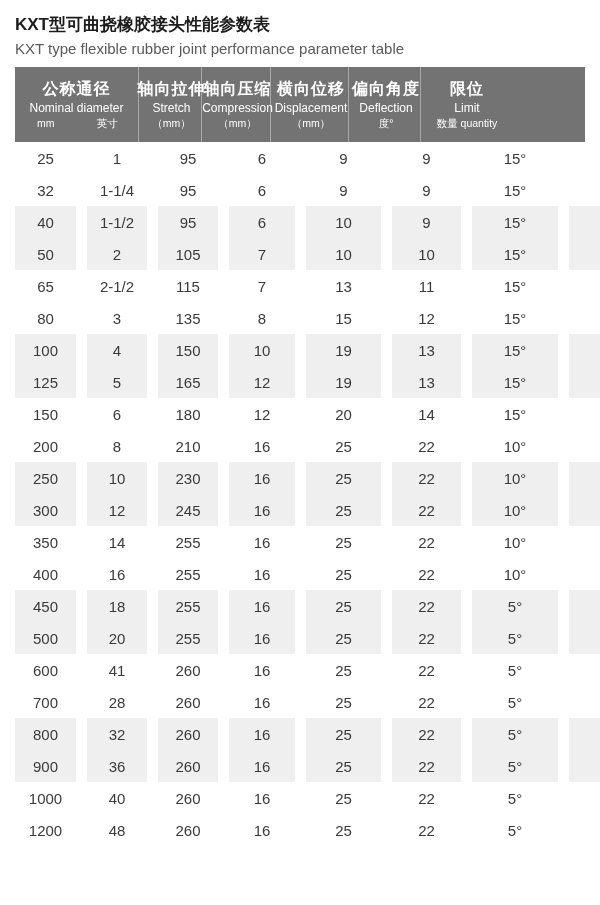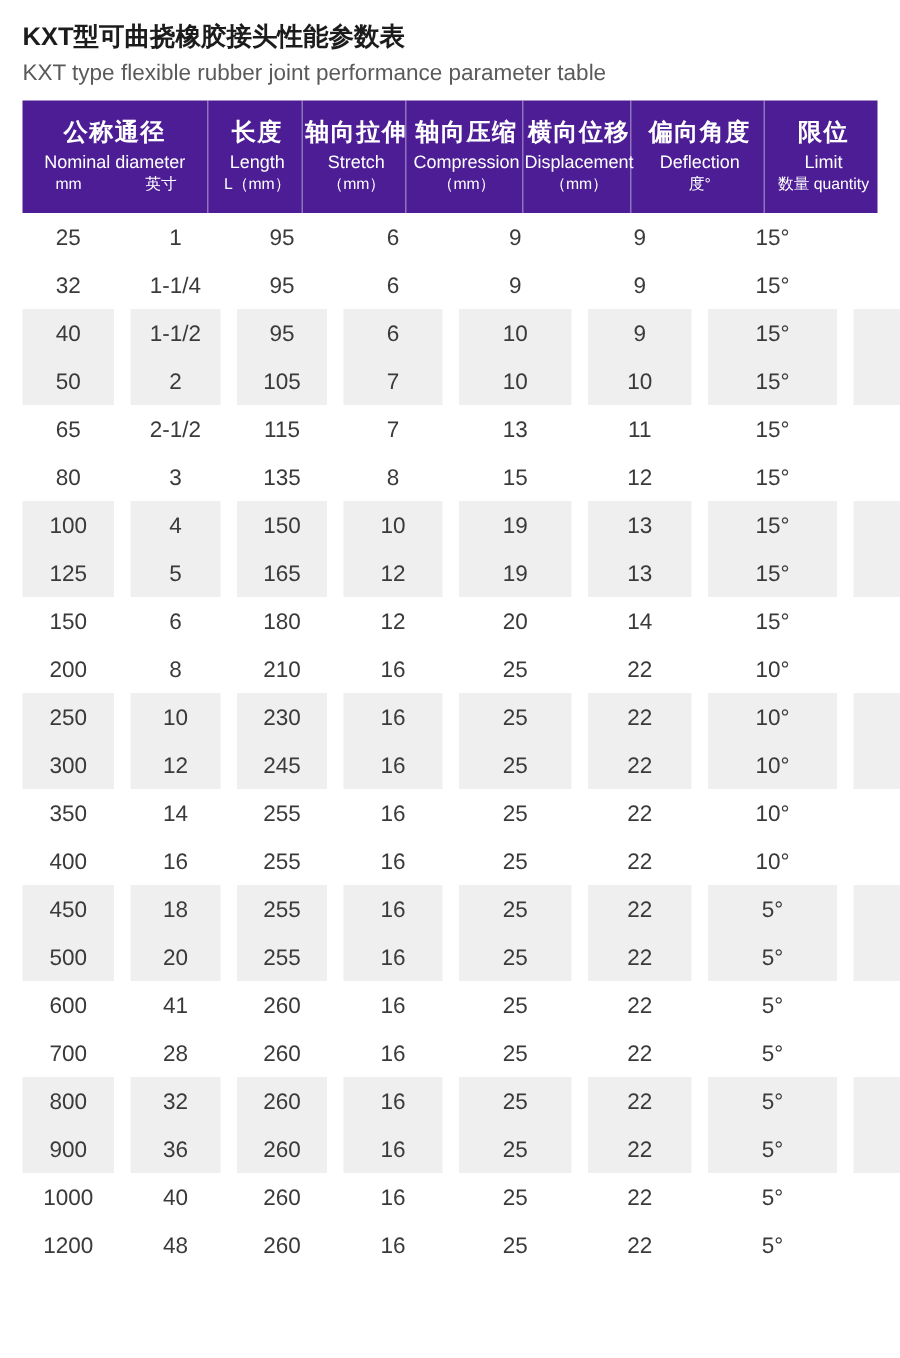--- a/index.html
+++ b/index.html
@@ -18,21 +18,21 @@
 
   
   .param-table { width: 570px; margin-top: 7px; }
   .grid-row {
     display: grid;
     grid-template-columns: 61px 60px 60px 66px 75px 69px 86px 72px;
     column-gap: 3px;
   }
 
   
-  .thead { background: #4c1d95; height: 75px; }
+  .thead { background: #737373; height: 75px; }
   .th {
     display: flex; flex-direction: column; justify-content: center;
     align-items: center; text-align: center;
     color: #ffffff; height: 75px;
     border-right: 1px solid rgba(255,255,255,0.38);
     overflow: visible; white-space: nowrap;
   }
   .th:last-child { border-right: none; }
   .th-span2 { grid-column: 1 / 3; }
   .th .zh { font-size: 16px; font-weight: bold; line-height: 22px; letter-spacing: 1px; }
@@ -72,25 +72,20 @@
     <div class="thead grid-row">
       <div class="th th-span2">
         <span class="zh">公称通径</span>
         <span class="en">Nominal diameter</span>
         <span class="sub-split">
           <span>mm</span>
           <span>英寸</span>
         </span>
       </div>
       <div class="th">
-        <span class="zh">长度</span>
-        <span class="en">Length</span>
-        <span class="sub">L（mm）</span>
-      </div>
-      <div class="th">
         <span class="zh">轴向拉伸</span>
         <span class="en">Stretch</span>
         <span class="sub">（mm）</span>
       </div>
       <div class="th">
         <span class="zh">轴向压缩</span>
         <span class="en">Compression</span>
         <span class="sub">（mm）</span>
       </div>
       <div class="th">

